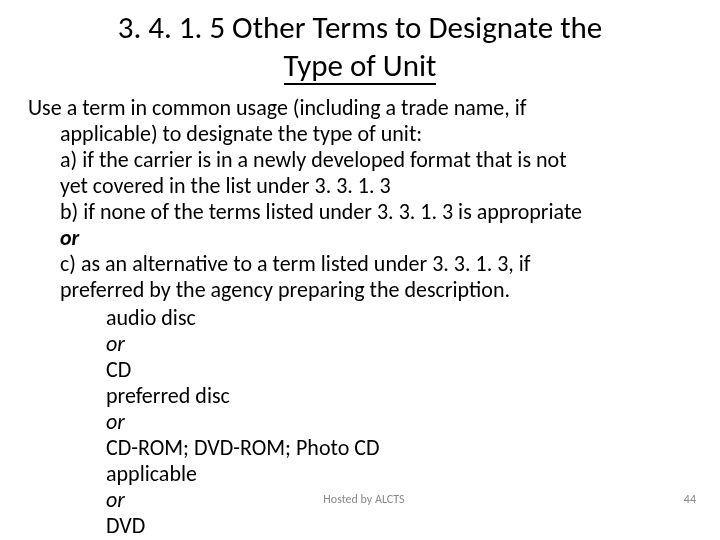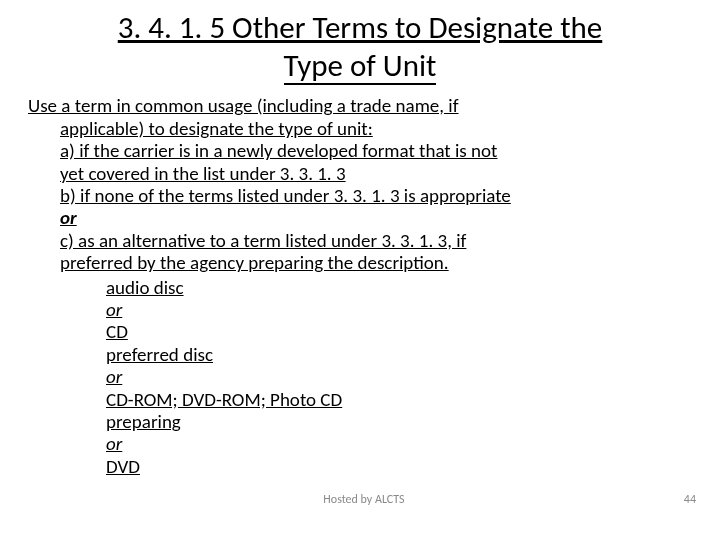--- a/index.html
+++ b/index.html
@@ -9,39 +9,38 @@
     height: 540px;
     background: #fff;
     font-family: Calibri, "Segoe UI", Arial, sans-serif;
     color: #000;
   }
   .slide {
     position: relative;
     width: 720px;
     height: 512px;
     box-sizing: border-box;
-    text-decoration: underline;
   }
   .title {
     text-align: center;
     font-size: 31px;
     line-height: 1.15;
     padding: 10px 50px 2px 50px;
     font-weight: 400;
   }
   .title-underline {
     border-bottom: 2px solid #000000;
     display: inline-block;
     margin-top: -2px;
   }
   .title-wrap {
     text-align: center;
   }
   .body {
-    font-size: 19px;
+    font-size: 22px;
     line-height: 1.18;
     padding: 8px 28px 0 28px;
   }
   .intro {
     margin: 0;
   }
   .indent1 {
     padding-left: 32px;
   }
   .italic {
@@ -105,21 +104,21 @@
         <span class="ex-col1">audio disc</span>
         <span class="ex-or">or</span>
         <span class="ex-col2">CD</span>
       </div>
       <div class="ex-row">
         <span class="ex-col1">preferred disc</span>
         <span class="ex-or">or</span>
         <span class="ex-col2">CD-ROM; DVD-ROM; Photo CD</span>
       </div>
       <div class="ex-row">
-        <span class="ex-col1">preparing</span>
+        <span class="ex-col1">applicable</span>
         <span class="ex-or">or</span>
         <span class="ex-col2">DVD</span>
       </div>
     </div>
   </div>
 
   <div class="footer">
     <div class="footer-center">Hosted by ALCTS</div>
     <div class="footer-right">44</div>
   </div>

